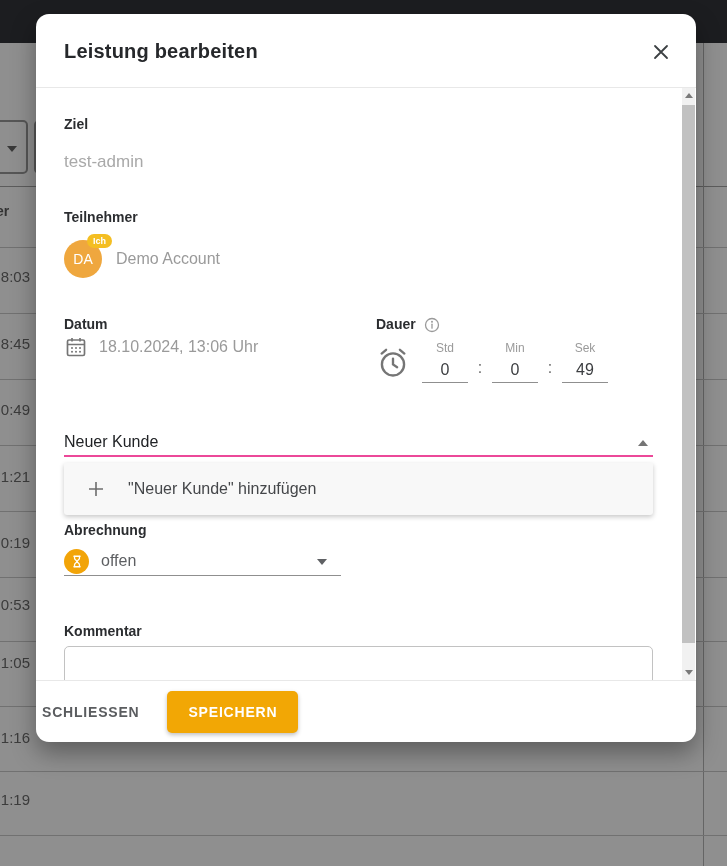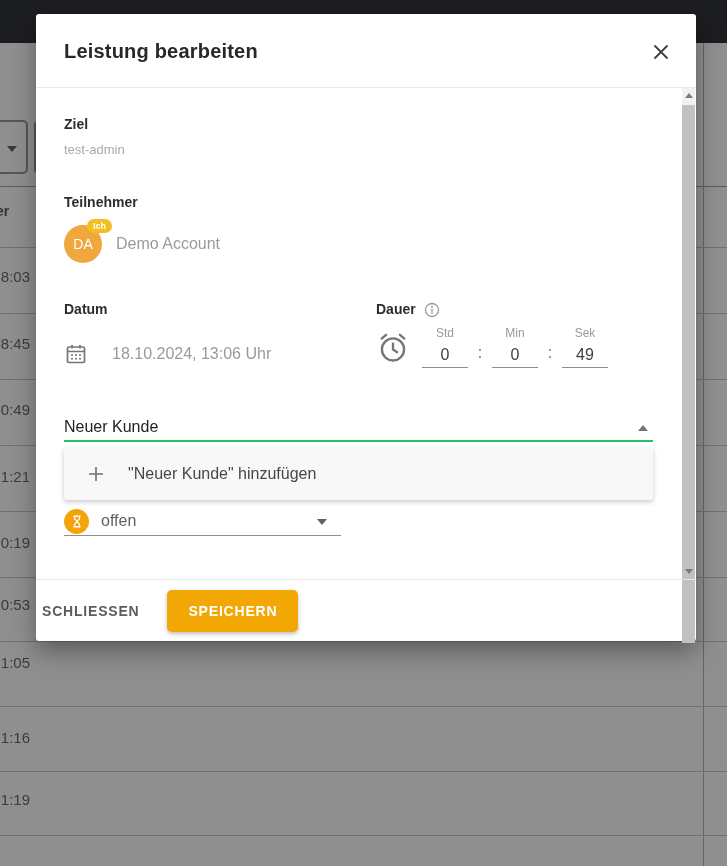--- a/index.html
+++ b/index.html
@@ -16,58 +16,58 @@
     border-left:5px solid transparent; border-right:5px solid transparent; border-top:6px solid #666; }
   .bg-divider { position:absolute; left:0; width:727px; height:0; border-top:1px solid #a5a5a5; }
   .bg-colheader { position:absolute; left:-4px; top:203px; font-size:14px; font-weight:bold; color:#5a5a5a; }
   .bg-vline { position:absolute; left:703px; top:43px; bottom:0; width:0; border-left:1px solid #b5b5b5; }
   .bg-rowline { position:absolute; left:0; width:727px; height:0; border-top:1px solid #c9c9c9; }
   .bg-time { position:absolute; left:-14px; width:44px; text-align:right; font-size:15px; color:#6b6b6b; }
 
   .overlay { position:absolute; inset:0; background:rgba(0,0,0,0.44); z-index:5; }
 
   
-  .dialog { position:absolute; left:36px; top:14px; width:660px; height:627px; background:#fff;
-    border-radius:3px; z-index:10; box-shadow:0 11px 24px rgba(0,0,0,0.35); }
+  .dialog { position:absolute; left:36px; top:14px; width:660px; height:728px; background:#fff;
+    border-radius:13px; z-index:10; box-shadow:0 11px 24px rgba(0,0,0,0.35); }
   .dlg-header { position:absolute; top:0; left:0; right:0; height:74px; border-bottom:1px solid #e8e8e8; }
   .dlg-title { position:absolute; left:28px; top:26px; font-size:20px; font-weight:bold; color:#26282b; letter-spacing:0.2px; }
   .close-btn { position:absolute; right:24px; top:27px; width:22px; height:22px; cursor:pointer; background:none; border:none; }
 
   .dlg-content { position:absolute; top:74px; bottom:62px; left:0; right:0; overflow:hidden; padding:28px 43px 0 28px; }
 
   .two-col { display:grid; grid-template-columns:312px 1fr; }
   .field-label { font-size:14px; font-weight:bold; color:#2b2d30; height:18px; }
   .value-gray { font-size:16px; color:#9a9a9a; }
 
   .row1 { margin-bottom:37px; }
   .typ-value-row { display:flex; align-items:center; gap:13px; margin-top:11px; height:26px; }
   .ziel-value { margin-top:7px; line-height:30px; max-width:280px; }
-  .ziel-sub { font-size:13px; color:#a9a9a9; margin-top:8px; }
+  .ziel-sub { font-size:17px; color:#a9a9a9; margin-top:18px; }
 
   .teilnehmer { margin-bottom:38px; }
   .avatar-row { display:flex; align-items:center; gap:14px; margin-top:13px; height:38px; }
   .avatar { position:relative; width:38px; height:38px; border-radius:50%; background:#EFA73E;
     color:#fff; font-size:14px; display:flex; align-items:center; justify-content:center; }
   .ich-badge { position:absolute; top:-6px; right:-10px; background:#F4BE22; color:#fff;
     font-size:9px; font-weight:bold; padding:2px 6px; border-radius:8px; }
 
   .row2 { margin-bottom:46px; }
-  .datum-value-row { display:flex; align-items:center; gap:24px; margin-top:22px; height:26px; }
+  .datum-value-row { display:flex; align-items:center; gap:11px; height:26px; }
   .dauer-label-row { display:flex; align-items:center; gap:8px; height:18px; }
   .dauer-fields { display:flex; align-items:flex-end; margin-top:7px; }
   .clock-wrap { margin-right:12px; margin-bottom:2px; }
   .tf { width:46px; text-align:center; }
   .tf-label { font-size:12px; color:#9a9a9a; height:16px; }
   .tf-input { width:46px; border:none; outline:none; border-bottom:1px solid #8f8f8f;
     text-align:center; font-size:16px; color:#3c3e41; height:26px; font-family:inherit; background:transparent; }
   .tf-colon { width:24px; text-align:center; font-size:16px; color:#6d6d6d; padding-bottom:6px; }
 
   .kunde-block { margin-bottom:7px; }
   .kunde-label { font-size:13px; font-weight:bold; color:#2b2d30; height:16px; margin-bottom:8px; }
-  .kunde-input-row { position:relative; height:28px; border-bottom:2px solid #22c55e; }
+  .kunde-input-row { position:relative; height:28px; border-bottom:2px solid #ec4899; }
   .kunde-input { width:95%; border:none; outline:none; font-size:16px; color:#212326; height:26px; font-family:inherit; background:transparent; }
   .caret-up { position:absolute; right:5px; top:11px; width:0; height:0;
     border-left:5px solid transparent; border-right:5px solid transparent; border-bottom:6px solid #757575; }
   .dropdown-panel { margin-top:6px; height:52px; background:#f8f8f8; border-radius:0 0 3px 3px;
     box-shadow:0 2px 5px rgba(0,0,0,0.22); display:flex; align-items:center; gap:22px; padding-left:22px; cursor:pointer; }
   .dropdown-option-text { font-size:16px; color:#45474a; }
 
   .abrechnung-block { margin-bottom:47px; }
   .abrechnung-label { margin-bottom:7px; }
   .abrechnung-select { position:relative; width:277px; height:29px; border-bottom:1px solid #8f8f8f;
@@ -238,20 +238,21 @@
           <span>
             <svg width="20" height="20" viewBox="0 0 20 20">
                 <path d="M10 3v14M3 10h14" stroke="#6d6d6d" stroke-width="1.6"></path>
               </svg>
           </span>
           <span class="dropdown-option-text">"Neuer Kunde" hinzufügen</span>
         </div>
       </div>
 
       <div class="abrechnung-block">
+        <div class="field-label abrechnung-label">Abrechnung</div>
         <div class="abrechnung-select">
           <span class="status-circle" style="background: rgb(242, 164, 8);">
             <svg width="14" height="15" viewBox="0 0 16 17" fill="none" stroke="#fff" stroke-width="1.5" stroke-linecap="round">
               <path d="M4.5 2.5h7M4.5 14.5h7"></path>
               <path d="M5.2 2.8v1.9c0 1.9 2.8 2.5 2.8 3.8s-2.8 1.9-2.8 3.8v1.9"></path>
               <path d="M10.8 2.8v1.9c0 1.9-2.8 2.5-2.8 3.8s2.8 1.9 2.8 3.8v1.9"></path>
             </svg>
           </span>
           <span class="abrechnung-value">offen</span>
           <span class="caret-down"></span>

